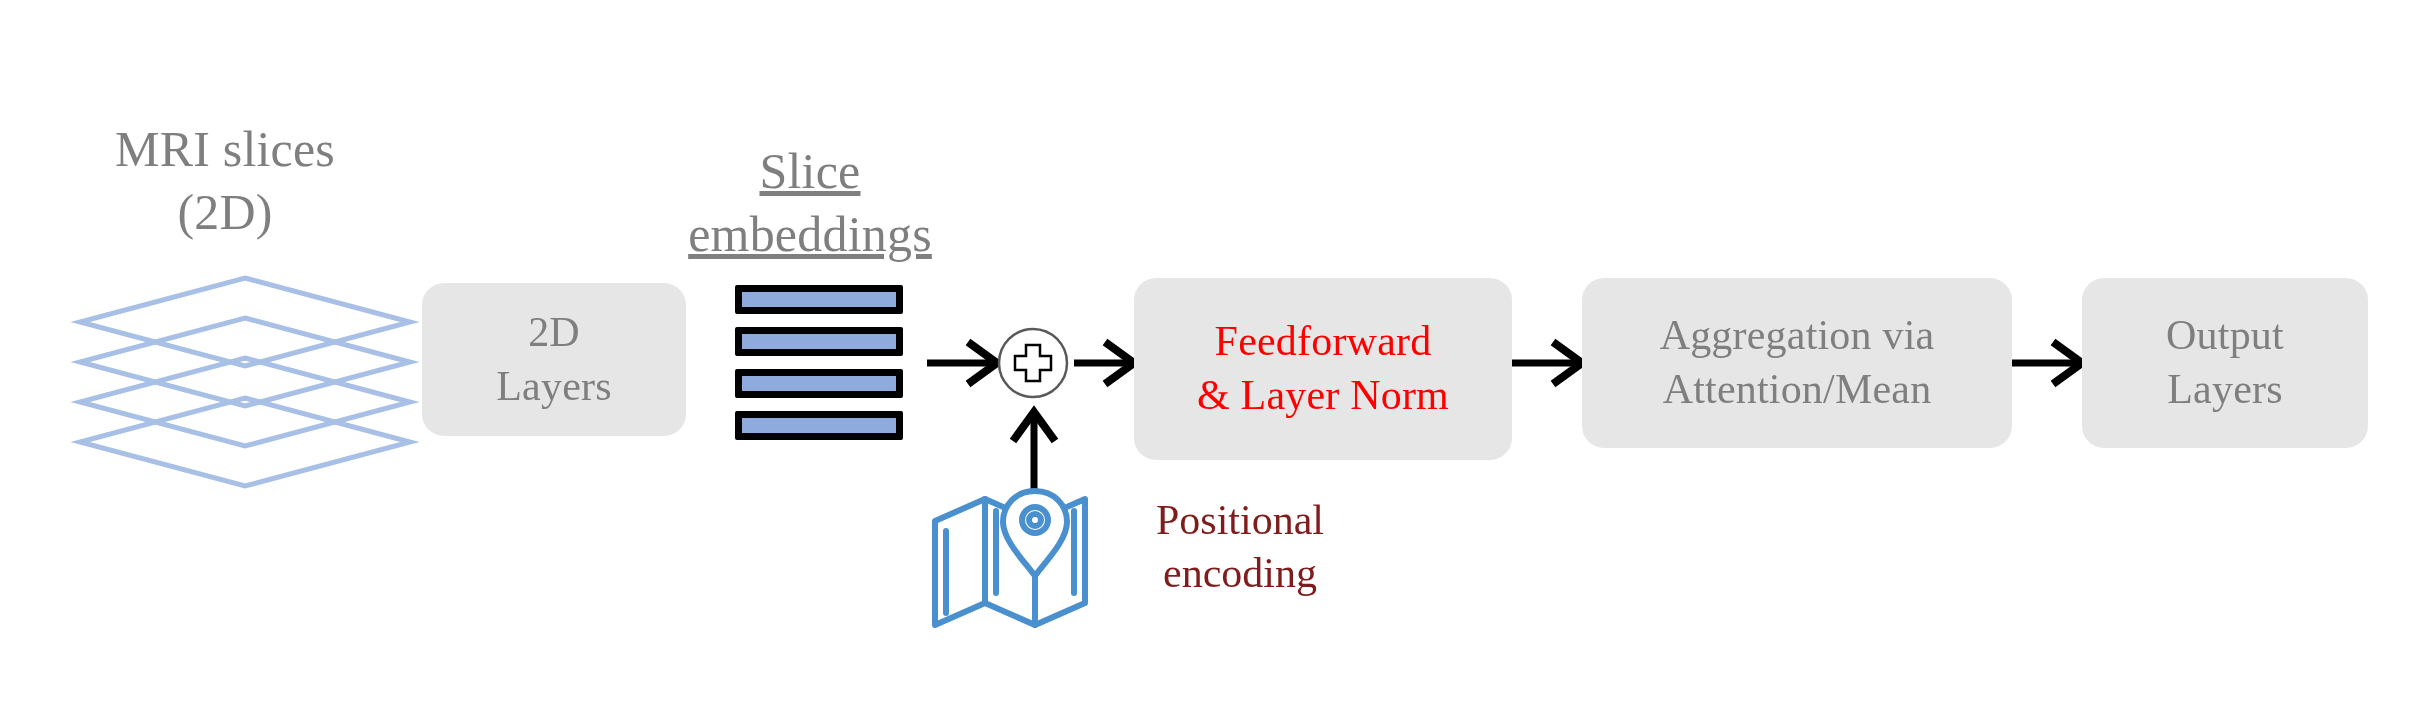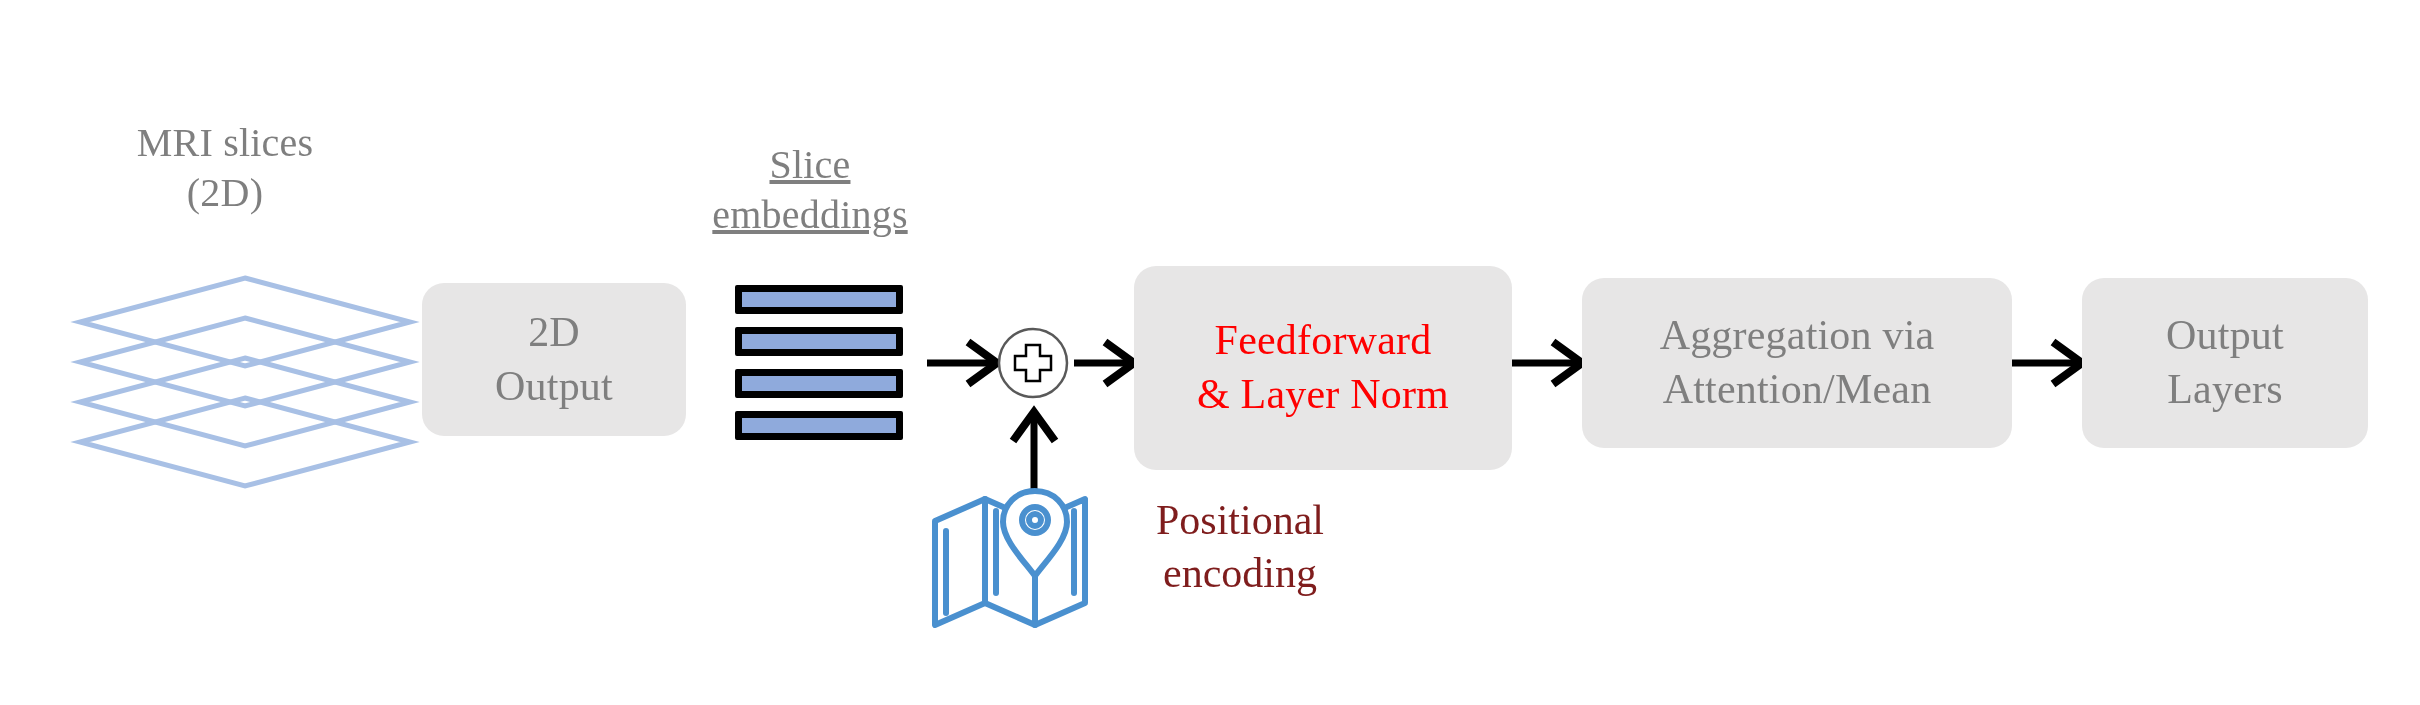--- a/index.html
+++ b/index.html
@@ -20,21 +20,21 @@
     left: 0;
     top: 0;
     width: 2420px;
     height: 705px;
   }
 
   
   .caption {
     position: absolute;
     color: #7f7f7f;
-    font-size: 40px;
+    font-size: 50px;
     line-height: 1.26;
     text-align: center;
     white-space: pre-line;
     letter-spacing: 0.2px;
   }
 
   
   .pbox {
     position: absolute;
     background: #e7e6e6;
@@ -99,21 +99,21 @@
   <svg class="svg-layer" viewBox="0 0 2420 705">
     <g fill="none" stroke="#a8c0e5" stroke-width="5" stroke-linejoin="miter">
       <polygon points="245,278 410,322 245,366 80,322"></polygon>
       <polygon points="245,318 410,362 245,406 80,362"></polygon>
       <polygon points="245,358 410,402 245,446 80,402"></polygon>
       <polygon points="245,398 410,442 245,486 80,442"></polygon>
     </g>
   </svg>
 
   <div class="pbox" style="left:422px; top:283px; width:264px; height:153px;">2D
-Output</div>
+Layers</div>
 
   <div class="bars" style="left:735px; top:285px; width:168px; height:155px;">
     <div class="bar" style="left:0px;  top:0px;   width:168px; height:29px;"></div>
     <div class="bar" style="left:0px;  top:42px;  width:168px; height:29px;"></div>
     <div class="bar" style="left:0px;  top:84px;  width:168px; height:29px;"></div>
     <div class="bar" style="left:0px;  top:126px; width:168px; height:29px;"></div>
   </div>
 
   <svg class="svg-layer" viewBox="0 0 2420 705">
     <defs>
@@ -166,21 +166,21 @@
       <circle cx="1035" cy="520" r="13" fill="#ffffff"></circle>
       <circle cx="1035" cy="520" r="6" fill="#ffffff"></circle>
 
       <path d="M1035,586 L1035,614" stroke-width="6"></path>
     </g>
   </svg>
 
   <div class="pe-label" style="left:1110px; top:494px; width:260px;">Positional
 encoding</div>
 
-  <div class="pbox highlight" style="left:1134px; top:266px; width:378px; height:204px;">Feedforward
+  <div class="pbox highlight" style="left:1134px; top:278px; width:378px; height:182px;">Feedforward
 &amp; Layer Norm</div>
 
   <div class="pbox" style="left:2082px; top:278px; width:286px; height:170px;">Output
 Layers</div>
 
   <div class="pbox" style="left:1582px; top:278px; width:430px; height:170px;">Aggregation via
 Attention/Mean</div>
 
 </div>
 

